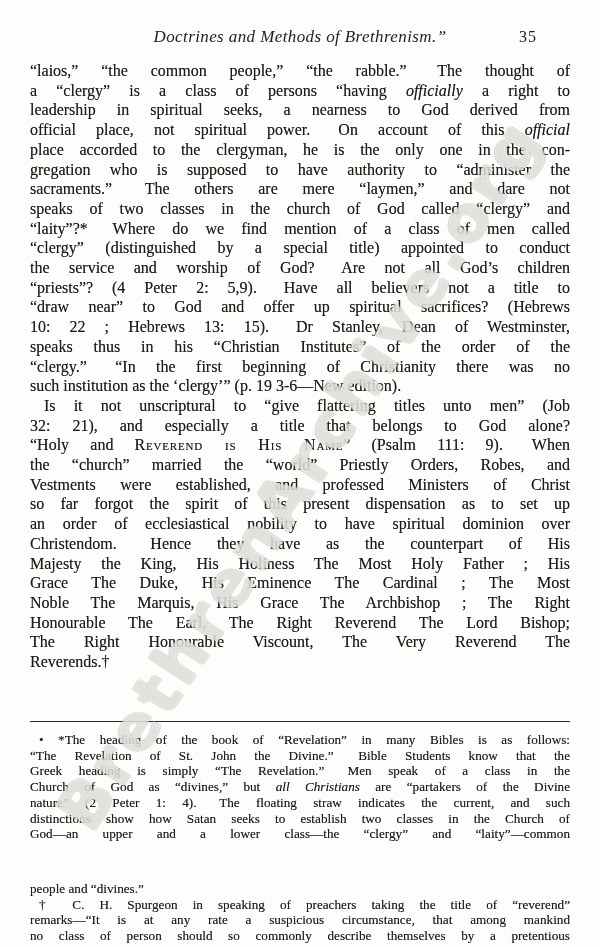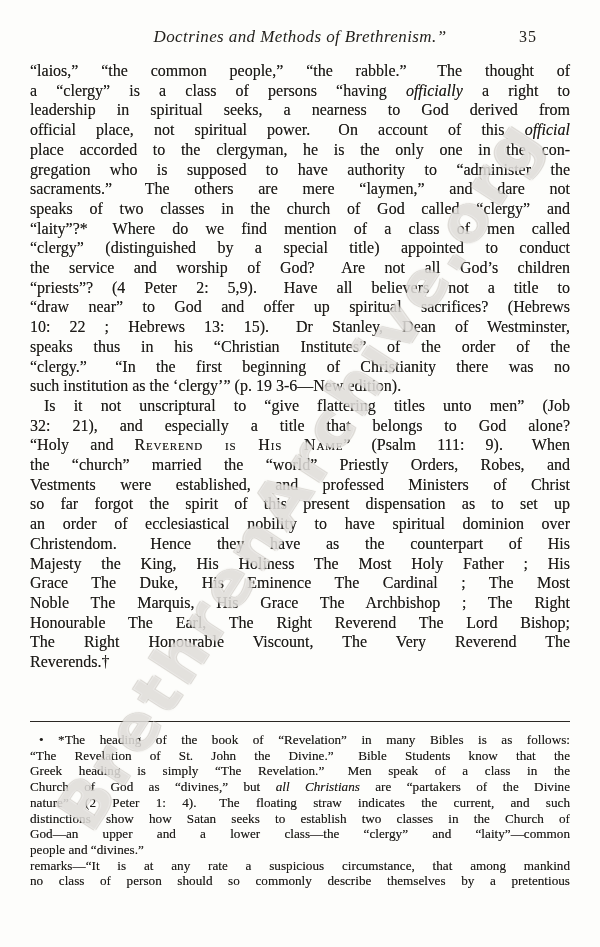--- a/index.html
+++ b/index.html
@@ -43,21 +43,21 @@
   .footnote-rule {
     position:absolute; top:721px; left:30px; width:540px;
     border:none; margin:0; border-top:1.6px solid #2a2723; z-index:2;
   }
   .footnotes {
     position:absolute; top:732px; left:30px; width:540px;
     font-size:13.2px; line-height:15.7px; z-index:2;
     text-shadow:0 0 0.3px rgba(20,18,15,0.5);
   }
   .fline { text-align:justify; text-align-last:justify; }
-  .fline.lastline { text-align-last:left; }
+  .fline.lastline { text-align-last:left;margin-top:39px; }
   .footnotes .indent { text-indent:9px; }
 </style>
 </head>
 <body>
 
 <div class="page">
 
   <div class="watermark">BrethrenArchive.org</div>
 
   <div class="header">
@@ -103,17 +103,18 @@
 
   <div class="footnotes">
   <div class="fline indent">• *The heading of the book of “Revelation” in many Bibles is as follows:</div>
       <div class="fline">“The Revelation of St. John the Divine.”  Bible Students know that the</div>
       <div class="fline">Greek heading is simply “The Revelation.”  Men speak of a class in the</div>
       <div class="fline">Church of God as “divines,” but <i>all Christians</i> are “partakers of the Divine</div>
       <div class="fline">nature” (2 Peter 1: 4).  The floating straw indicates the current, and such</div>
       <div class="fline">distinctions show how Satan seeks to establish two classes in the Church of</div>
       <div class="fline">God—an upper and a lower class—the “clergy” and “laity”—common</div>
       <div class="fline lastline">people and “divines.”</div>
+      <div class="fline indent">† C. H. Spurgeon in speaking of preachers taking the title of “reverend”</div>
       <div class="fline">remarks—“It is at any rate a suspicious circumstance, that among mankind</div>
       <div class="fline">no class of person should so commonly describe themselves by a pretentious</div>
     </div>
 
 </div>
 
 </body></html>

